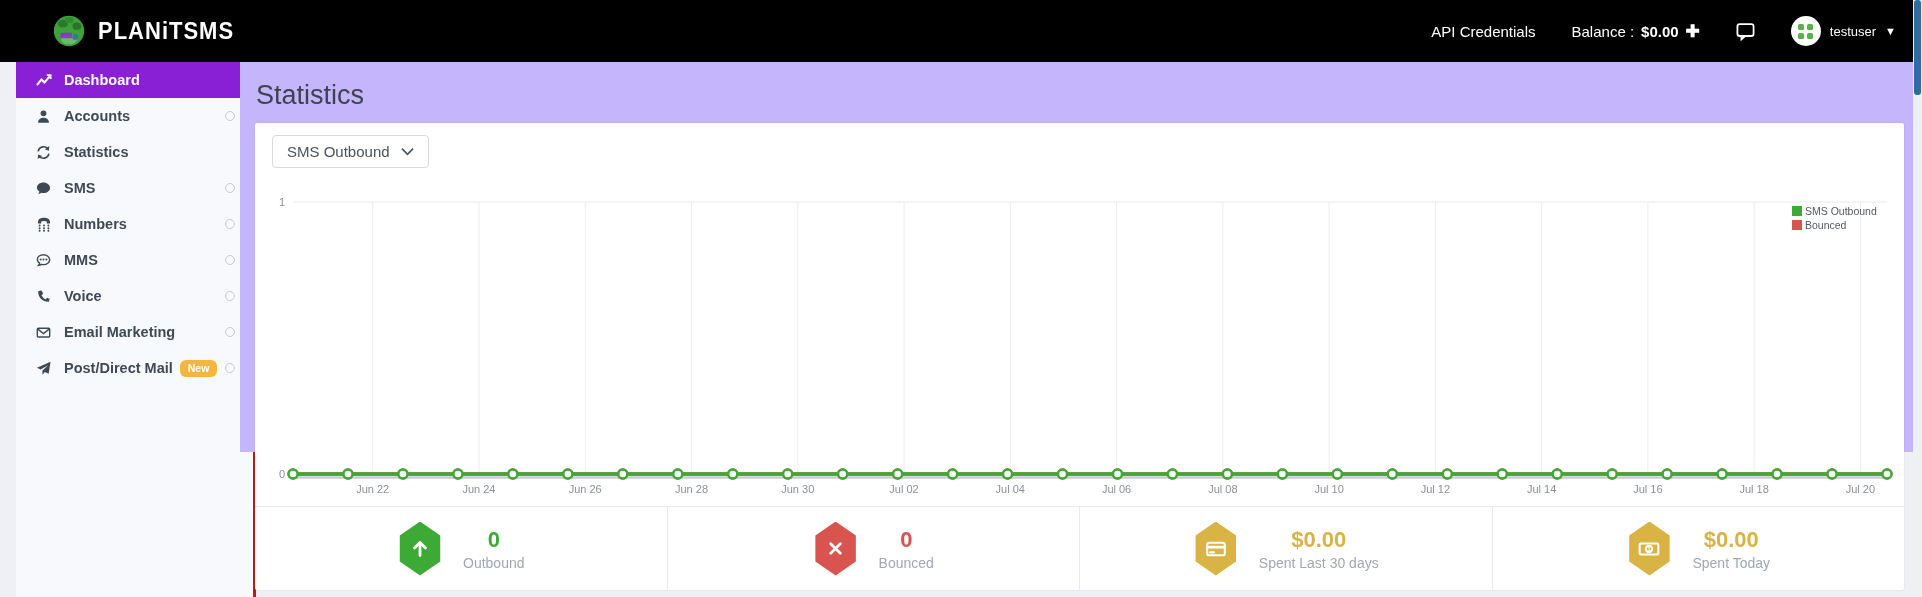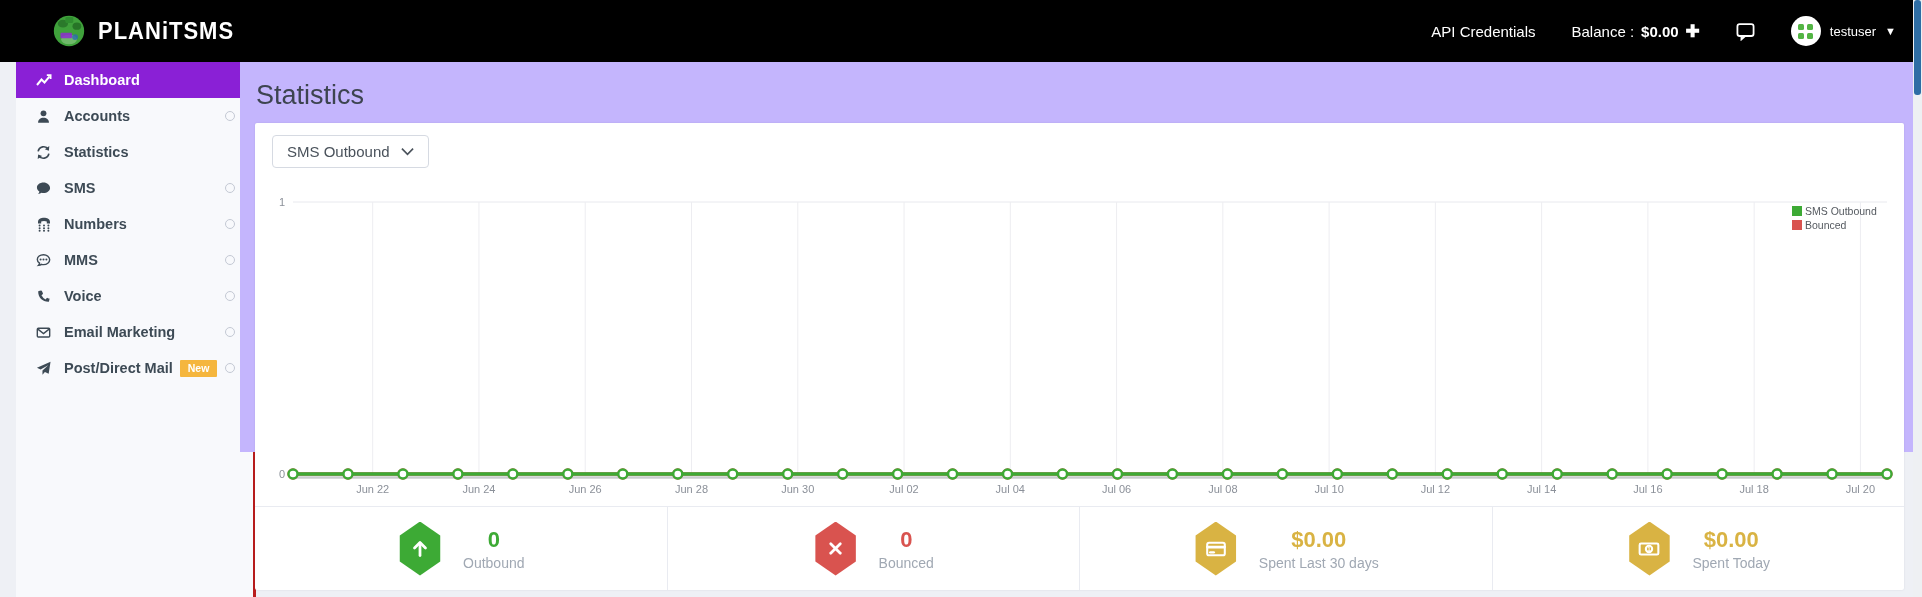--- a/index.html
+++ b/index.html
@@ -29,21 +29,21 @@
     background:#f8f9fc; border-right:3px solid #b91c1c; }
   .side-item { position:relative; height:36px; display:flex; align-items:center;
     padding-left:19px; cursor:pointer; color:#3d4a55; }
   .side-item .s-icon { width:17px; height:17px; display:flex; align-items:center; justify-content:center; color:#3d4a55; flex:0 0 17px; }
   .side-item .s-label { margin-left:12px; font-size:14.5px; font-weight:700; white-space:nowrap; }
   .side-item.active { background:#8a20d6; color:#fff; }
   .side-item.active .s-icon { color:#fff; }
   .chev-circle { position:absolute; right:18px; top:50%; transform:translateY(-50%);
     width:10px; height:10px; border:1.5px solid #c4c9d4; border-radius:50%; }
   .new-badge { margin-left:7px; background:#f5b63e; color:#fff; font-size:10.5px; font-weight:700;
-    padding:2.5px 8px; border-radius:1px; }
+    padding:2.5px 8px; border-radius:6px; }
 
   
   .main { position:absolute; top:62px; left:240px; width:1682px; height:390px;
     background:#c4b5fd; padding:0 18px 0 15px; }
   .page-title { margin:18px 0 12px 1px; font-size:27px; font-weight:500; color:#3d4450; }
   .card { background:#fff; width:1649px; border-radius:2px; box-shadow:0 0 2px rgba(40,50,70,.12); }
   .filter-row { padding:12px 16px 0 17px; height:45px; }
   .dropdown { display:inline-flex; align-items:center; gap:11px; background:#fff;
     border:1px solid #d6dae2; border-radius:4px; padding:7px 14px; font-size:15px; color:#4a525b; cursor:pointer; }
   .chart-wrap { position:relative; width:1649px; height:338px; }

